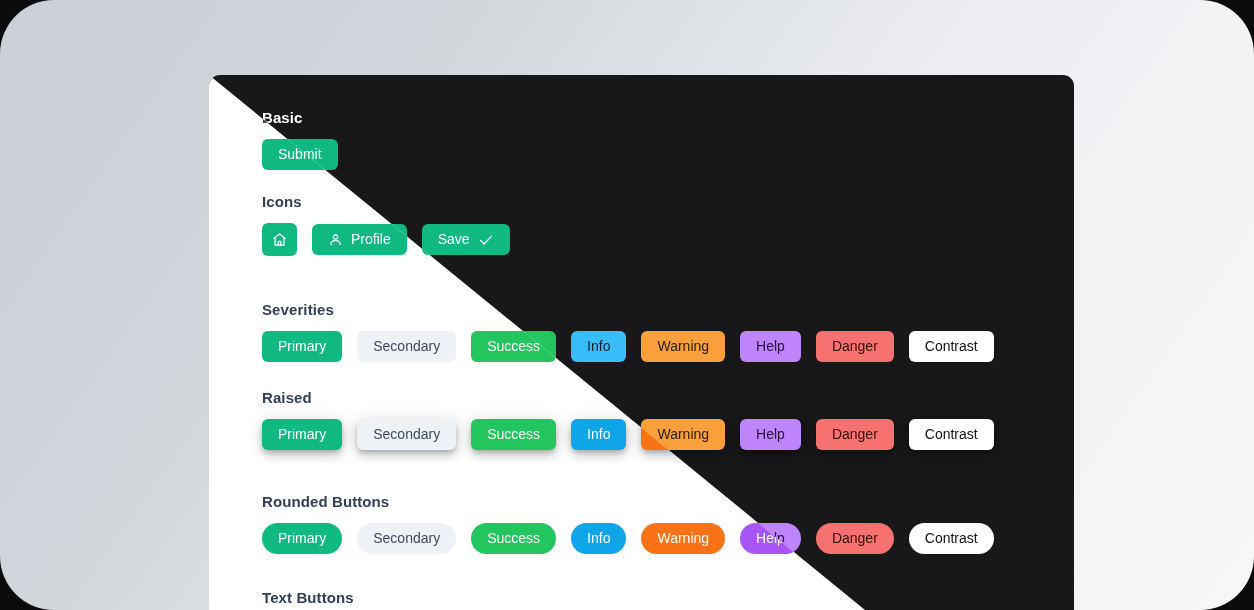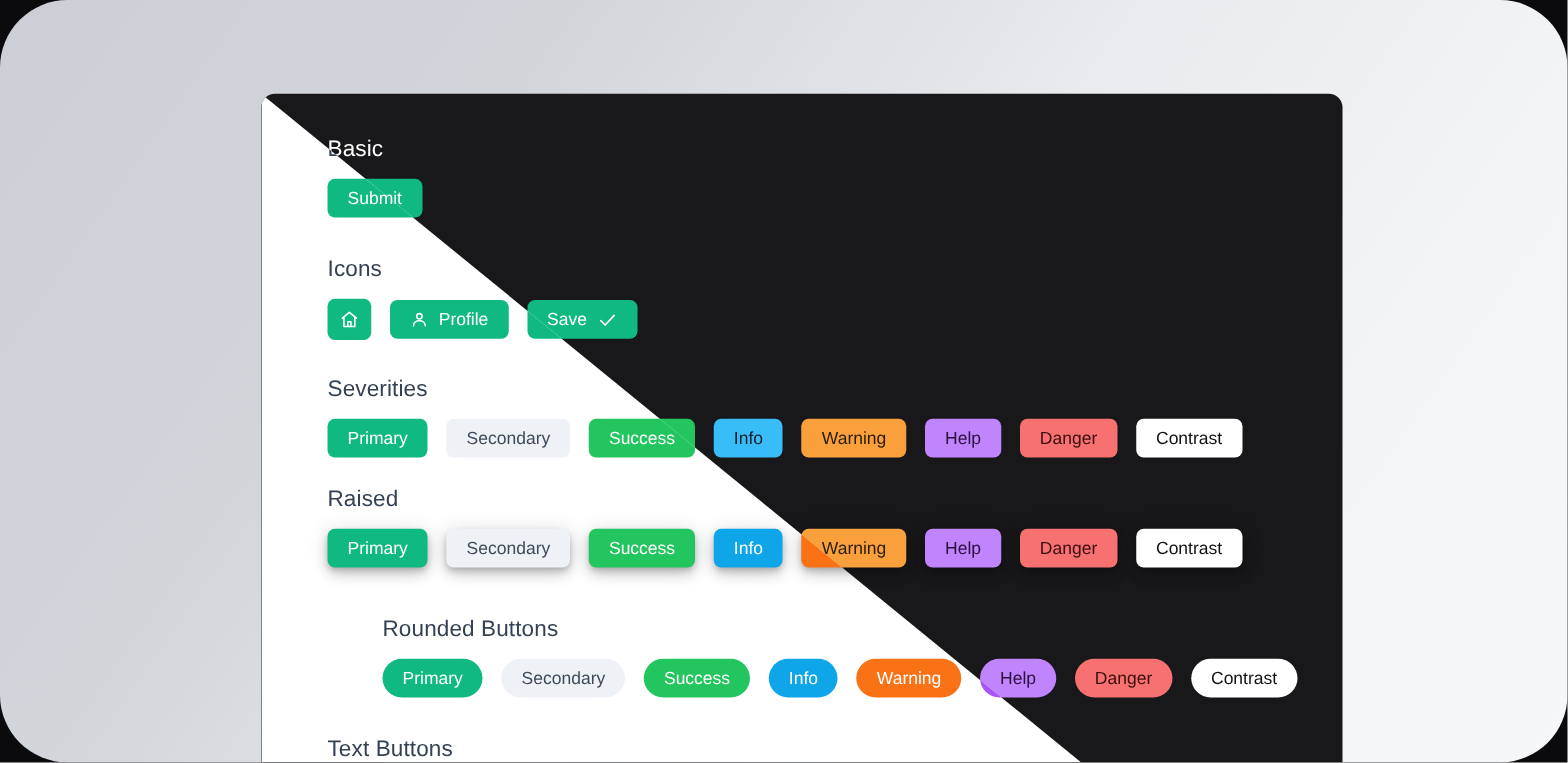--- a/index.html
+++ b/index.html
@@ -40,21 +40,21 @@
     position:absolute;left:0;top:0;width:865px;height:535px;
     padding:0;
   }
   .content.light{
     -webkit-clip-path:polygon(0 0, 0 535px, 656px 535px);
     clip-path:polygon(0 0, 0 535px, 656px 535px);
   }
 
   .section{position:absolute;left:53px;}
   .sec-title{
-    font-size:18px;font-weight:normal;letter-spacing:.1px;
+    font-size:15px;font-weight:bold;letter-spacing:.1px;
     margin:0 0 13px 0;white-space:nowrap;
   }
   .dark .sec-title{color:#ffffff;}
   .light .sec-title{color:#334155;}
 
   .row{display:flex;align-items:center;gap:15px;}
 
   .btn{
     border:none;outline:none;
     font-family:"Liberation Sans",sans-serif;
@@ -89,24 +89,24 @@
   .light .sev-warning  {background:#f97316;color:#ffffff;}
   .light .sev-help     {background:#a855f7;color:#ffffff;}
   .light .sev-danger   {background:#f4545c;color:#ffffff;}
   .light .sev-contrast {background:#ffffff;color:#111111;}
 
   .dark .greenbtn{background:#10b981;color:#ffffff;}
   .light .greenbtn{background:#10b981;color:#ffffff;}
 
   
   #s-basic   {top:34px;}
-  #s-icons   {top:130px;}
+  #s-icons   {top:118px;}
   #s-sev     {top:226px;}
   #s-raised  {top:314px;}
-  #s-round   {top:418px;margin-left:44px;}
+  #s-round   {top:418px;}
   #s-text    {top:514px;}
 </style>
 </head>
 <body>
 
 <div id="stage">
 
   <div id="backdrop"></div>
 
   <div id="panel">

